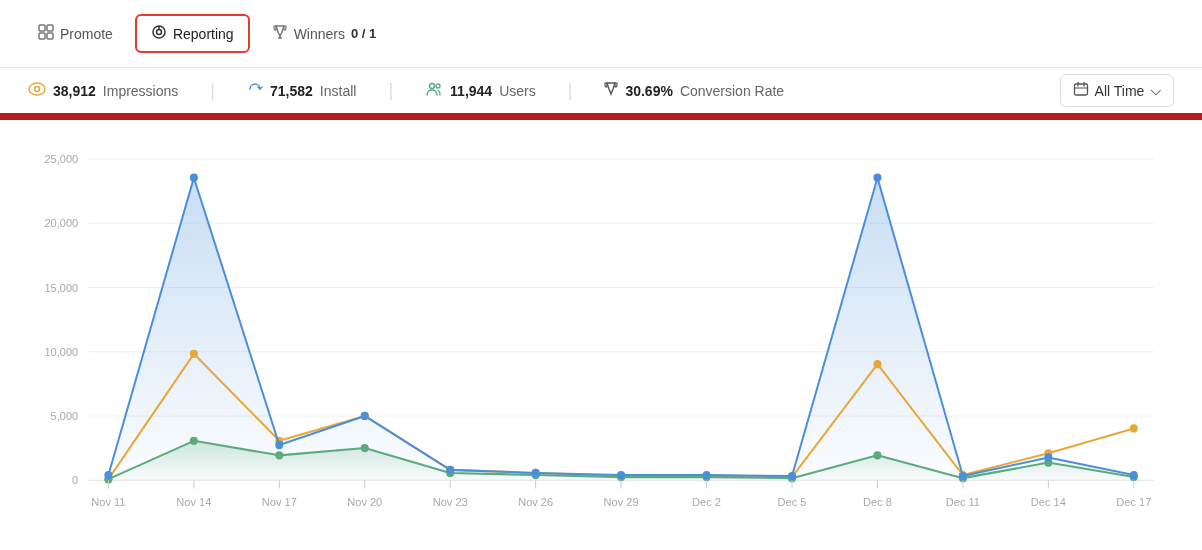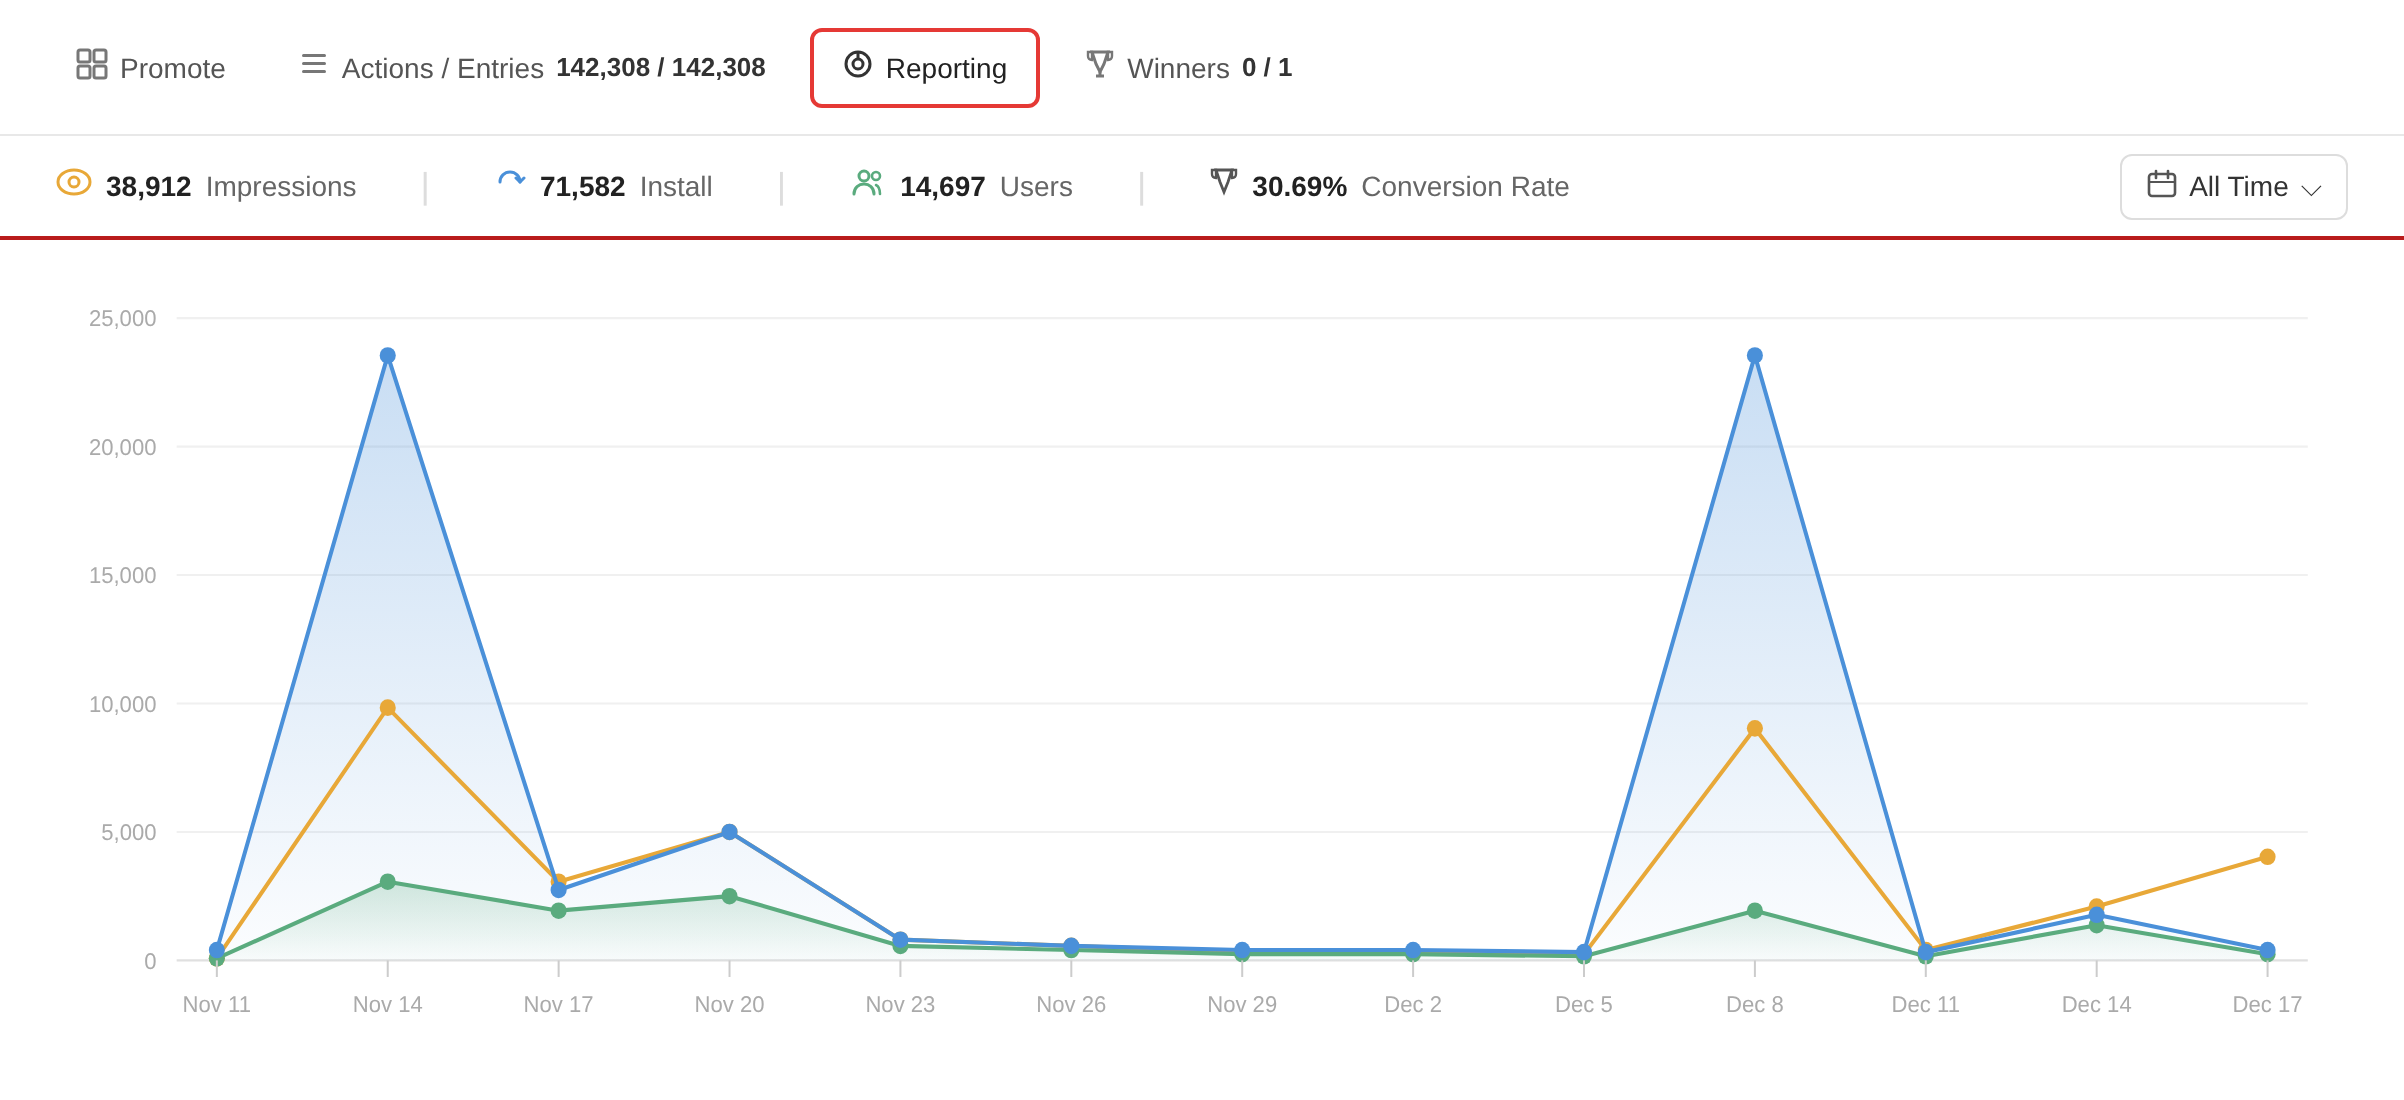--- a/index.html
+++ b/index.html
@@ -47,21 +47,21 @@
     .nav-badge {
       font-size: 13px;
       color: #333;
       font-weight: 600;
     }
 
     .stats-bar {
       display: flex;
       align-items: center;
       padding: 12px 28px;
-      border-bottom: 2px solid #b91c1c;
+      border-bottom: 7px solid #b91c1c;
       gap: 32px;
       height: 52px;
     }
 
     .stat-item {
       display: flex;
       align-items: center;
       gap: 7px;
       font-size: 14px;
     }
@@ -130,31 +130,20 @@
         <rect x="9" y="1" width="6" height="6" rx="1" stroke="#777" stroke-width="1.5"></rect>
         <rect x="1" y="9" width="6" height="6" rx="1" stroke="#777" stroke-width="1.5"></rect>
         <rect x="9" y="9" width="6" height="6" rx="1" stroke="#777" stroke-width="1.5"></rect>
       </svg>
     </span>
     <span>Promote</span>
   </div>
 
 
 
-  <div class="nav-item">
-    <span class="nav-icon">
-      <svg width="16" height="16" viewBox="0 0 16 16" fill="none">
-        <rect x="2" y="3" width="12" height="1.5" rx="0.75" fill="#777"></rect>
-        <rect x="2" y="7" width="12" height="1.5" rx="0.75" fill="#777"></rect>
-        <rect x="2" y="11" width="12" height="1.5" rx="0.75" fill="#777"></rect>
-      </svg>
-    </span>
-    <span>Actions / Entries</span>
-    <span class="nav-badge">142,308 / 142,308</span>
-  </div>
 
   <div class="nav-item active">
     <span class="nav-icon">
       <svg width="16" height="16" viewBox="0 0 16 16" fill="none">
         <circle cx="8" cy="8" r="6" stroke="#333" stroke-width="1.5"></circle>
         <circle cx="8" cy="8" r="2.5" stroke="#333" stroke-width="1.5"></circle>
         <line x1="8" y1="2" x2="8" y2="5.5" stroke="#333" stroke-width="1.5"></line>
       </svg>
     </span>
     <span>Reporting</span>
@@ -204,21 +193,21 @@
 
   <div class="stat-item">
     <span class="stat-icon" style="color:#5aab7e;">
       <svg width="18" height="14" viewBox="0 0 18 14" fill="none">
         <circle cx="7" cy="4" r="2.5" stroke="#5aab7e" stroke-width="1.5"></circle>
         <path d="M2 13 C2 9.7 4.4 8 7 8 C9.6 8 12 9.7 12 13" stroke="#5aab7e" stroke-width="1.5" stroke-linecap="round"></path>
         <circle cx="13" cy="4" r="2" stroke="#5aab7e" stroke-width="1.3"></circle>
         <path d="M15 13 C15 10.5 14 9 13 8.5" stroke="#5aab7e" stroke-width="1.3" stroke-linecap="round"></path>
       </svg>
     </span>
-    <span class="stat-value">14,697</span>
+    <span class="stat-value">11,944</span>
     <span class="stat-label">Users</span>
   </div>
 
   <span class="stat-divider">|</span>
 
   <div class="stat-item">
     <span class="stat-icon" style="color:#555;">
       <svg width="14" height="16" viewBox="0 0 14 16" fill="none">
         <path d="M3 2 L11 2 L9 8 Q7 13 7 13 Q7 13 5 8 Z" stroke="#555" stroke-width="1.4" fill="none"></path>
         <path d="M1 2 L3 2 L3 6 Q1 6 1 4 Z" stroke="#555" stroke-width="1.2" fill="none"></path>

